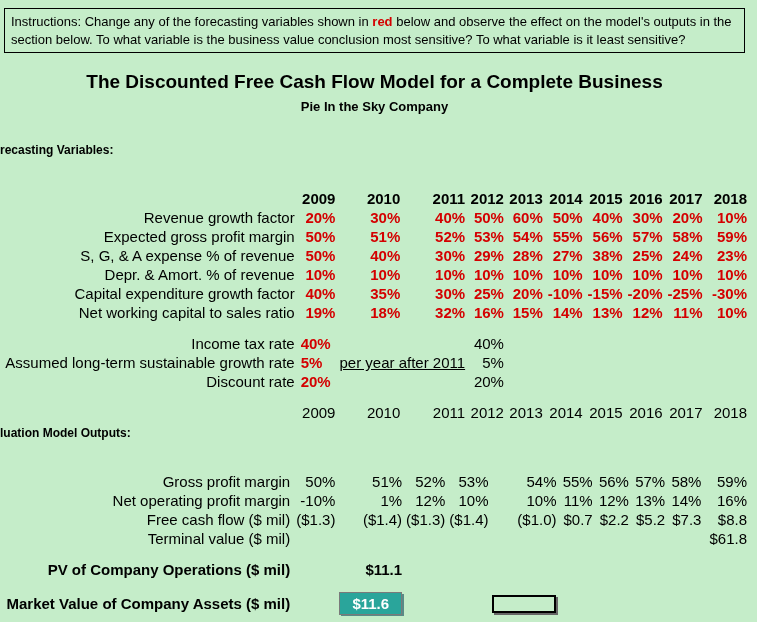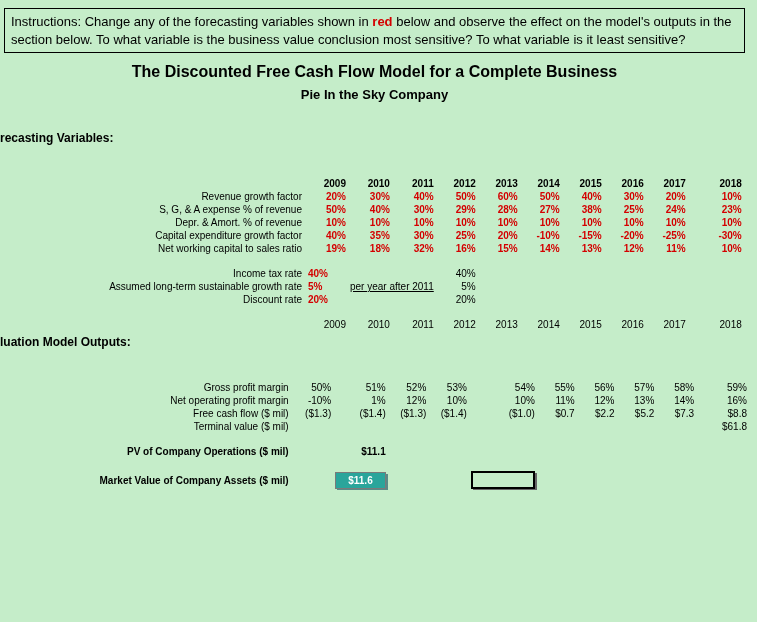--- a/index.html
+++ b/index.html
@@ -21,37 +21,37 @@
     background: #c5edc9;
     padding: 4px 6px;
     margin: 4px 4px 6px 4px;
     font-size: 13px;
     line-height: 1.35;
   }
   .instructions .redword { color: #d40000; font-weight: bold; }
   .title {
     text-align: center;
     font-weight: bold;
-    font-size: 16px;
-    margin: 10px 0 6px 0;
+    font-size: 19px;
+    margin: 18px 0 6px 0;
   }
   .subtitle {
     text-align: center;
     font-weight: bold;
     font-size: 13px;
     margin-bottom: 29px;
   }
   .section-head {
     font-weight: bold;
     font-size: 12px;
     margin: 4px 0 2px 0;
   }
   table {
     border-collapse: collapse;
-    font-size: 10px;
+    font-size: 15px;
     table-layout: fixed;
     margin-top: 32px;
   }
   td, th {
     padding: 1px 2px;
     text-align: right;
     white-space: nowrap;
     overflow: hidden;
   }
   th { font-weight: bold; }
@@ -137,20 +137,33 @@
           <td class="red">40%</td>
           <td class="red">50%</td>
           <td class="red">60%</td>
           <td class="red">50%</td>
           <td class="red">40%</td>
           <td class="red">30%</td>
           <td class="red">20%</td>
           <td class="red">10%</td>
         </tr>
         <tr>
+          <td class="labelcol">Expected gross profit margin</td>
+          <td class="red">50%</td>
+          <td class="red">51%</td>
+          <td class="red">52%</td>
+          <td class="red">53%</td>
+          <td class="red">54%</td>
+          <td class="red">55%</td>
+          <td class="red">56%</td>
+          <td class="red">57%</td>
+          <td class="red">58%</td>
+          <td class="red">59%</td>
+        </tr>
+        <tr>
           <td class="labelcol">S, G, &amp; A expense % of revenue</td>
           <td class="red">50%</td>
           <td class="red">40%</td>
           <td class="red">30%</td>
           <td class="red">29%</td>
           <td class="red">28%</td>
           <td class="red">27%</td>
           <td class="red">38%</td>
           <td class="red">25%</td>
           <td class="red">24%</td>

